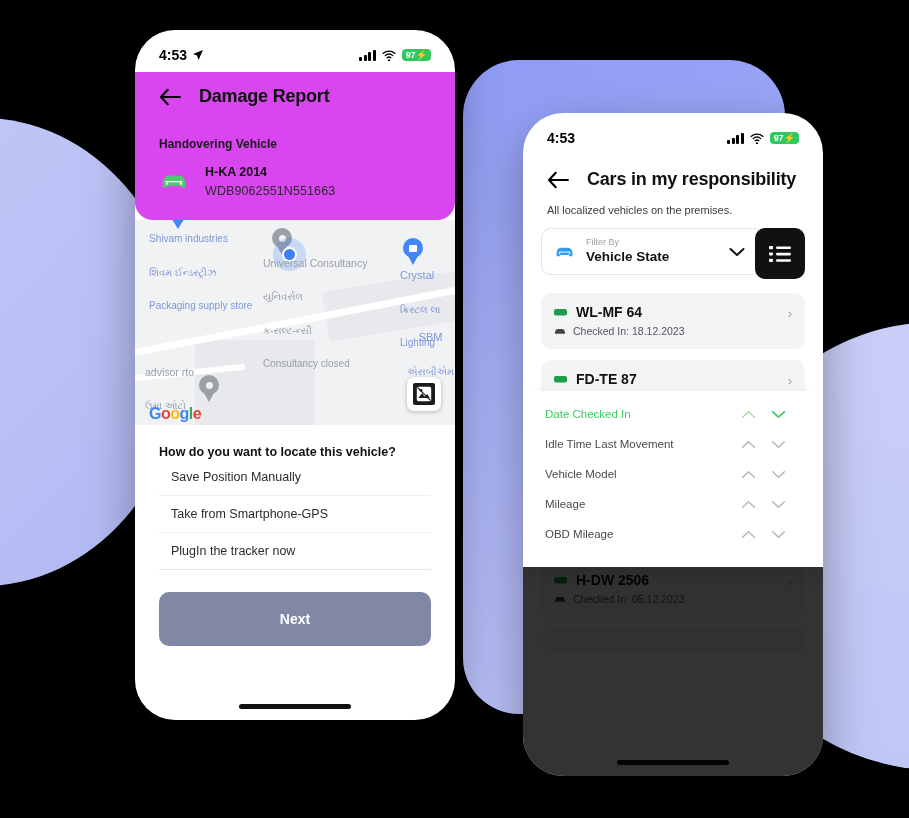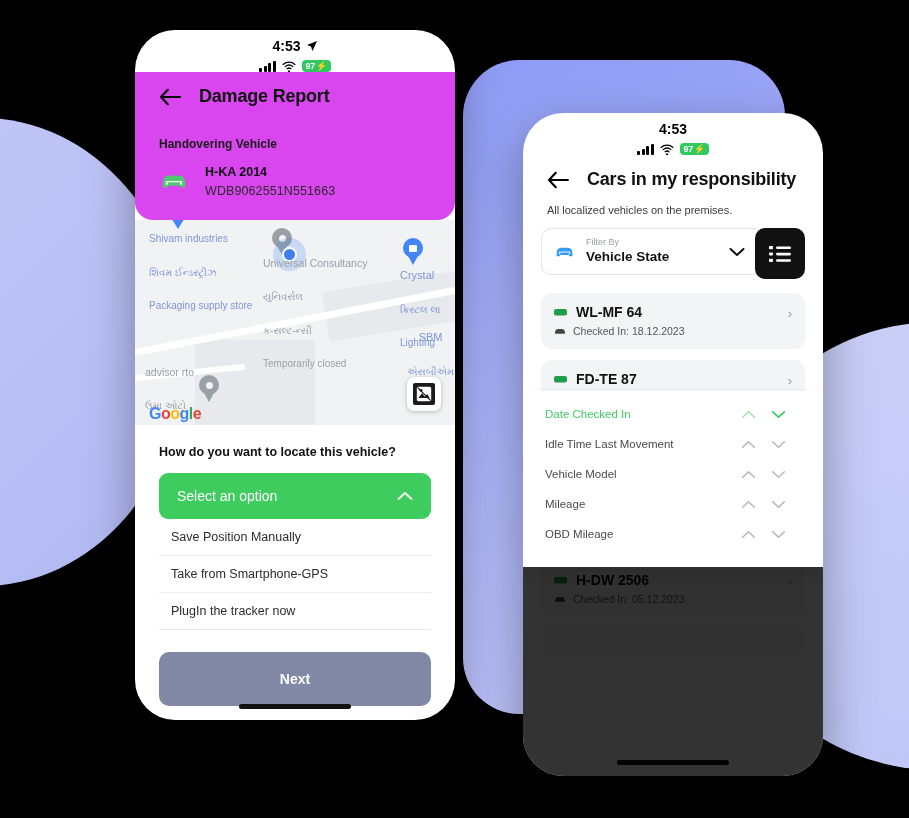--- a/index.html
+++ b/index.html
@@ -37,21 +37,21 @@
     overflow:hidden;
     box-shadow:0 18px 50px rgba(0,0,0,.35);
   }
   #phone-left { left:135px; top:30px; width:320px; height:690px; }
   #phone-right{ left:523px; top:113px; width:300px; height:663px; }
 
   
   .statusbar {
     display:flex; align-items:center; justify-content:space-between;
     padding:0 24px; height:34px; margin-top:8px;
-    font-size:14px; font-weight:700; color:#000;flex-direction:column;
+    font-size:14px; font-weight:700; color:#000;
   }
   .sb-left { display:flex; align-items:center; gap:5px; }
   .sb-right{ display:flex; align-items:center; gap:6px; }
   .bars { display:flex; align-items:flex-end; gap:1.5px; height:11px; }
   .bars i { display:block; width:3px; background:#000; border-radius:1px; }
   .bars i:nth-child(1){ height:4px; }
   .bars i:nth-child(2){ height:6px; }
   .bars i:nth-child(3){ height:8.5px; }
   .bars i:nth-child(4){ height:11px; }
   .batt {
@@ -282,21 +282,21 @@
             <span style="width:7px;height:7px;border-radius:50%;background:#f1f2f4;display:block;"></span>
           </div>
         <div class="tail"></div>
       </div>
       <div class="bluedot" style="left:147px;top:27px;"></div>
 
       <div class="mlabel grey" style="left:128px;top:36px;width:120px;">
         <div style="font-size:10.5px;">Universal Consultancy</div>
         <div class="sub">યુનિવર્સલ</div>
         <div class="sub">ક-સલ્ટ-ન્સી</div>
-        <div class="sub">Temporarily closed</div>
+        <div class="sub">Consultancy closed</div>
       </div>
 
       <div class="pin" style="left:268px;top:18px;color:#4285F4;">
         <div class="head" style="background:#4285F4;display:flex;align-items:center;justify-content:center;">
             <span style="width:8px;height:7px;background:#fff;border-radius:1px;display:block;"></span>
           </div>
         <div class="tail"></div>
       </div>
       <div class="mlabel" style="left:265px;top:48px;">
         <div style="font-size:11px;">Crystal</div>
@@ -333,26 +333,20 @@
               <circle cx="6.4" cy="5.6" r="1.7" fill="#1b1b1b"></circle>
               <path d="M2 2l16 16" stroke="#1b1b1b" stroke-width="1.6"></path>
             </svg>
         </div>
       </div>
     </div>
 
     <div id="locate">
       <div class="q">How do you want to locate this vehicle?</div>
 
-      <div class="select-btn">
-        <span class="lbl">Select an option</span>
-        <svg width="16" height="10" viewBox="0 0 16 10">
-            <path d="M1.5 8 8 2l6.5 6" stroke="#fff" stroke-width="1.8" fill="none" stroke-linecap="round" stroke-linejoin="round"></path>
-          </svg>
-      </div>
 
       <div class="opt-list">
         <div class="opt">Save Position Manually</div>
         <div class="opt">Take from Smartphone-GPS</div>
         <div class="opt">PlugIn the tracker now</div>
       </div>
     </div>
 
     <div class="next-btn">Next</div>
     <div class="home-ind"></div>

